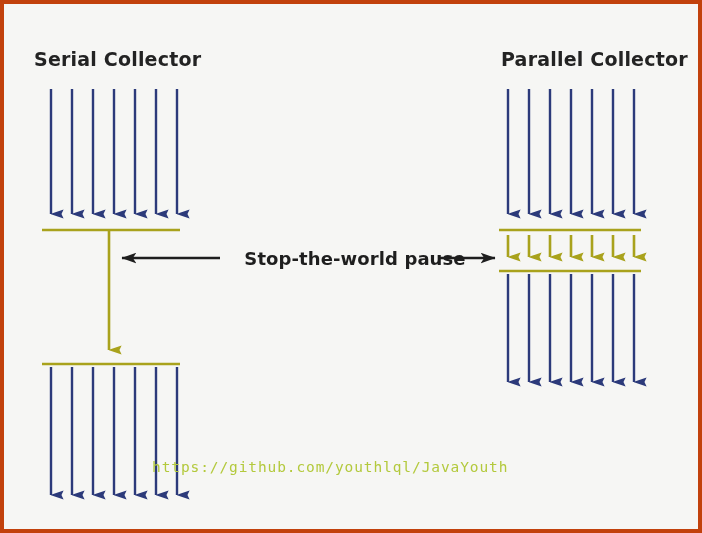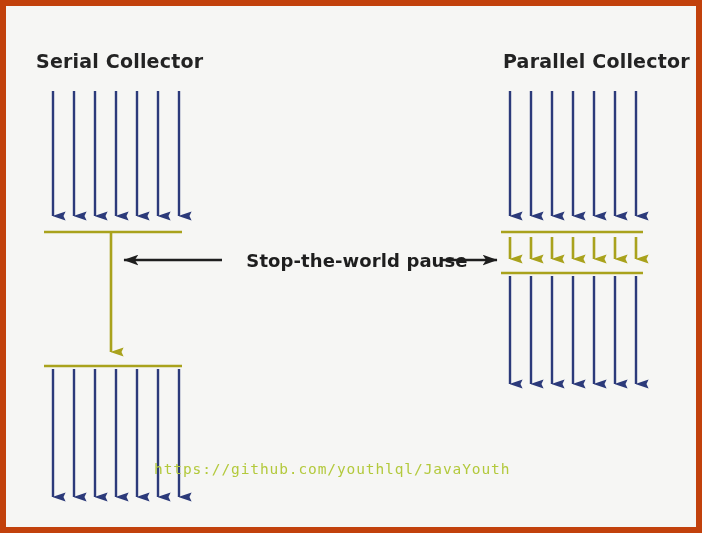--- a/index.html
+++ b/index.html
@@ -9,21 +9,21 @@
     background: #ffffff;
   }
   body {
     font-family: "Liberation Sans", sans-serif;
   }
   #figure {
     position: relative;
     width: 702px;
     height: 533px;
     background: #fde047;
-    border: 6px solid #c2410c;
+    border: 4px solid #c2410c;
     box-sizing: border-box;
     overflow: hidden;
   }
   #figure-svg {
     position: absolute;
     left: 0;
     top: 0;
     width: 702px;
     height: 533px;
     display: block;

